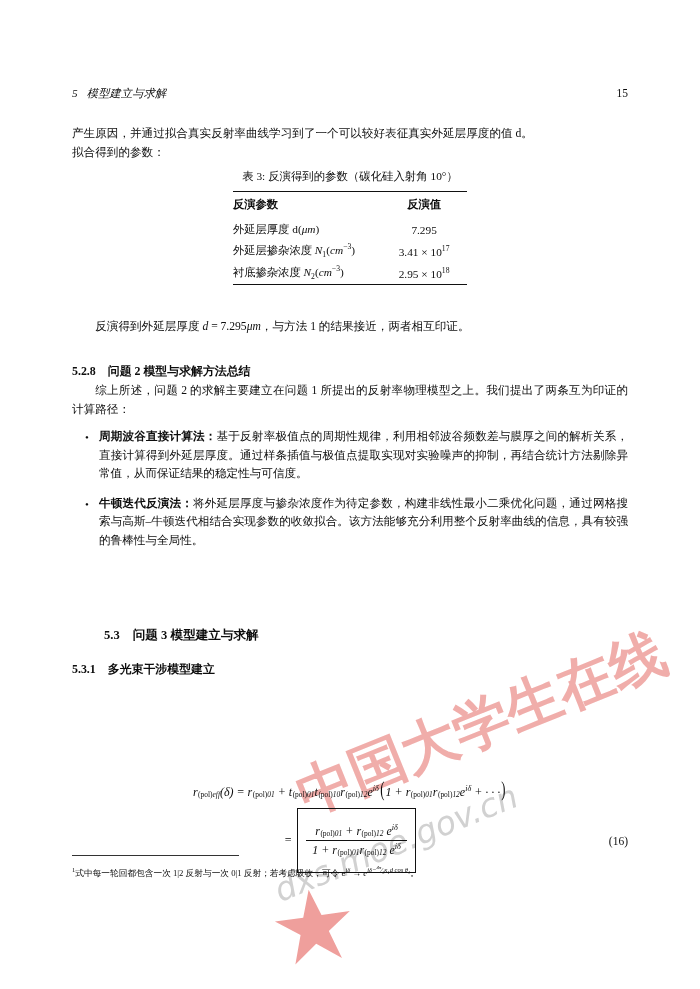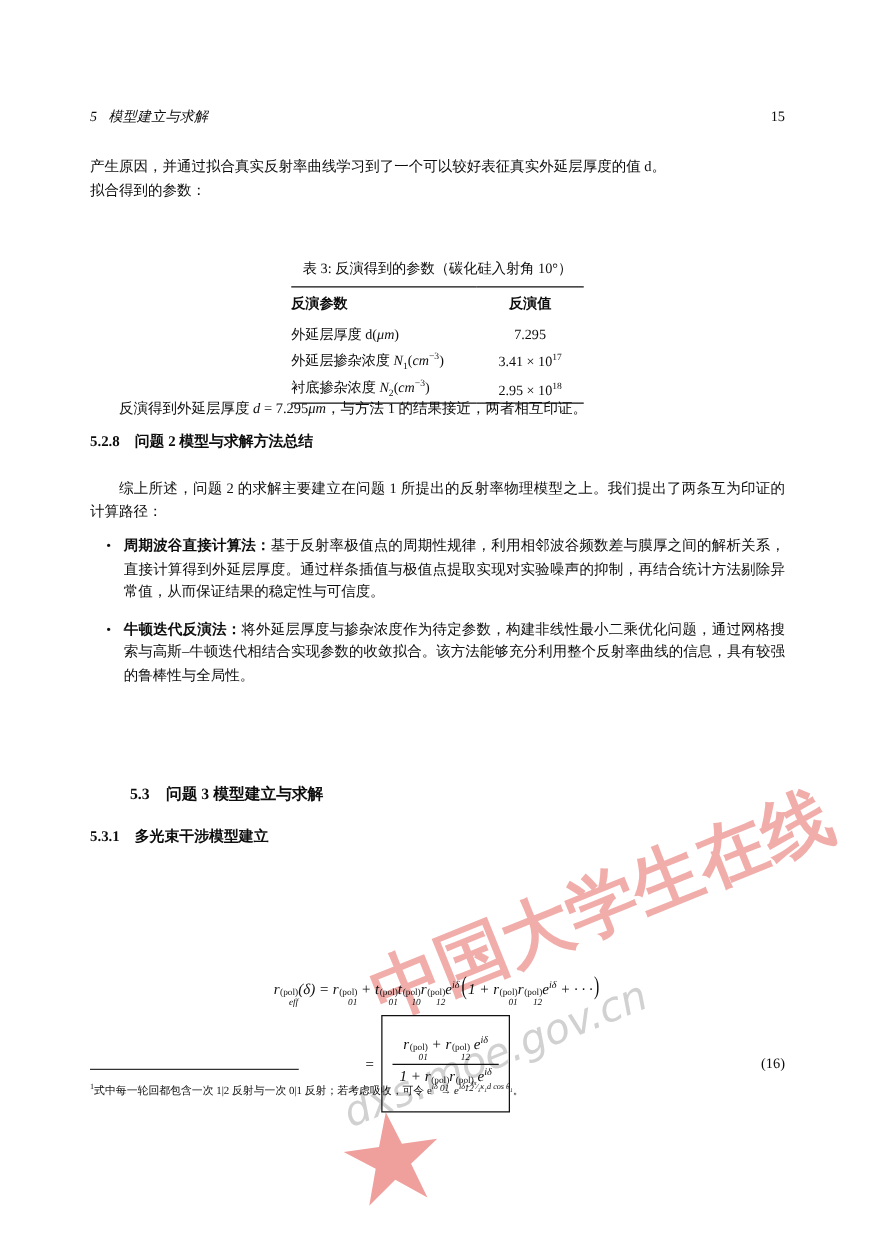--- a/index.html
+++ b/index.html
@@ -57,21 +57,20 @@
 
   .math { font-family: "Liberation Serif", serif; font-style: italic; }
   .mathup { font-style: normal; }
 
   
   .table-wrap {
     position: absolute;
     left: 0;
     width: 556px;
     text-align: center;
-    margin-top: 38px;
   }
   .tbl-caption {
     font-size: 11.4px;
     margin-bottom: 7px;
     white-space: nowrap;
   }
   table.data {
     border-collapse: collapse;
     margin: 0 auto;
     font-size: 11.3px;
@@ -157,25 +156,25 @@
   .frac .num-l { padding: 0 6px 1px 6px; }
   .frac .den-l { padding: 1px 6px 0 6px; border-top: 0.9px solid #111; }
   .boxed {
     border: 0.9px solid #111;
     padding: 14px 6px;
     display: inline-flex;
     align-items: center;
   }
   .sub-sup {
     display: inline-flex;
-    flex-direction: column;
+    flex-direction: row;
     font-size: 0.62em;
     vertical-align: -0.15em;
     line-height: 1.02;
-    text-align: right;
+    text-align: center;
     margin-left: 0.5px;
   }
   .sub-sup .up { font-style: normal; }
   .paren-big { font-size: 1.7em; font-style: normal; display: inline-block; transform: scaleX(0.62); }
 
   
   .footnote-area { position: absolute; left: 0; width: 556px; }
   .fn-rule {
     width: 167px;
     border-top: 0.8px solid #333;
@@ -282,21 +281,21 @@
             <td class="col-b rule-bot">2.95 × 10<sup>18</sup></td>
           </tr>
         </tbody>
       </table>
     </div>
 
     <div class="body-block" style="top:318px;">
       <p class="para indent">反演得到外延层厚度 <span class="math">d</span> = 7.295<span class="math">μm</span>，与方法 1 的结果接近，两者相互印证。</p>
     </div>
 
-    <h4 class="subsec" style="top:346px;">
+    <h4 class="subsec" style="top:364px;">
       <span class="num">5.2.8</span><span>问题 2 模型与求解方法总结</span>
     </h4>
 
     <div class="body-block" style="top:382px;">
       <p class="para indent">综上所述，问题 2 的求解主要建立在问题 1 所提出的反射率物理模型之上。我们提出了两条互为印证的计算路径：</p>
     </div>
 
     <div class="bullets" style="top:428px;">
       <div class="bullet-item">
         <span class="dot">•</span>

